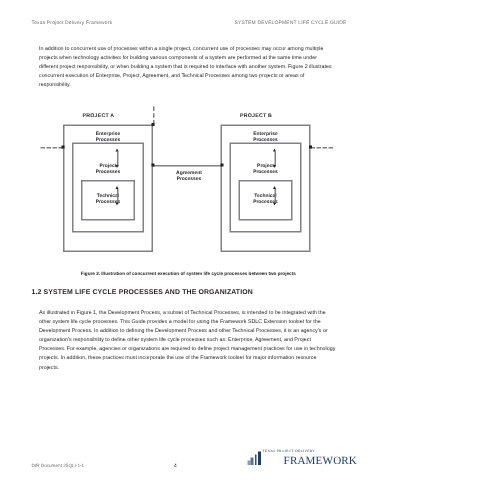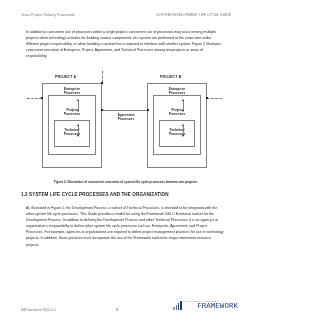--- a/index.html
+++ b/index.html
@@ -283,21 +283,21 @@
     letter-spacing: 0.25px;
     color: #1f3c70;
     font-family: "Liberation Serif", serif;
     white-space: nowrap;
     margin-bottom: 0.8px;
   }
   .logo-main {
     font-size: 7.4px;
     letter-spacing: 0.1px;
     color: #1f3c70;
-    font-family: Liberation Mono, monospace;
+    font-family: Liberation Serif, serif;
     font-weight: normal;
     white-space: nowrap;
     margin-left: 14px;
   }
 </style>
 </head>
 <body>
 
 <div class="page">
 

